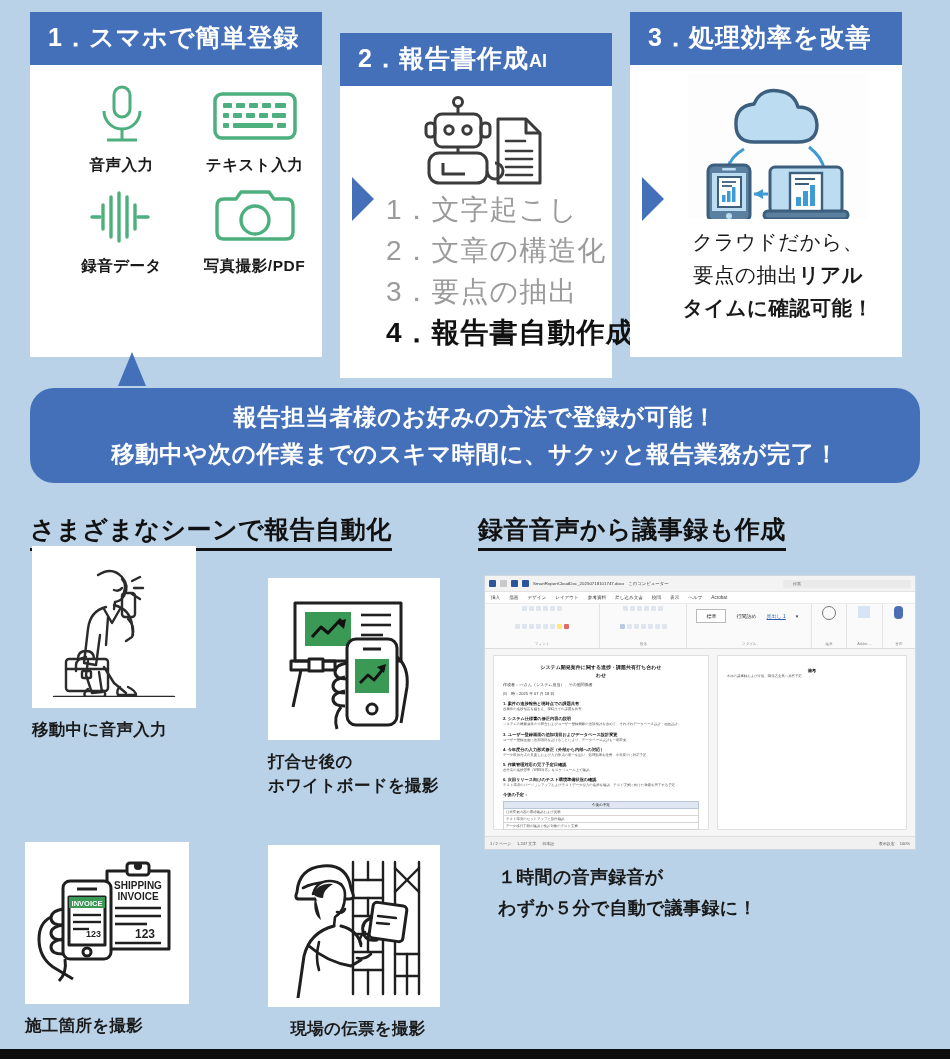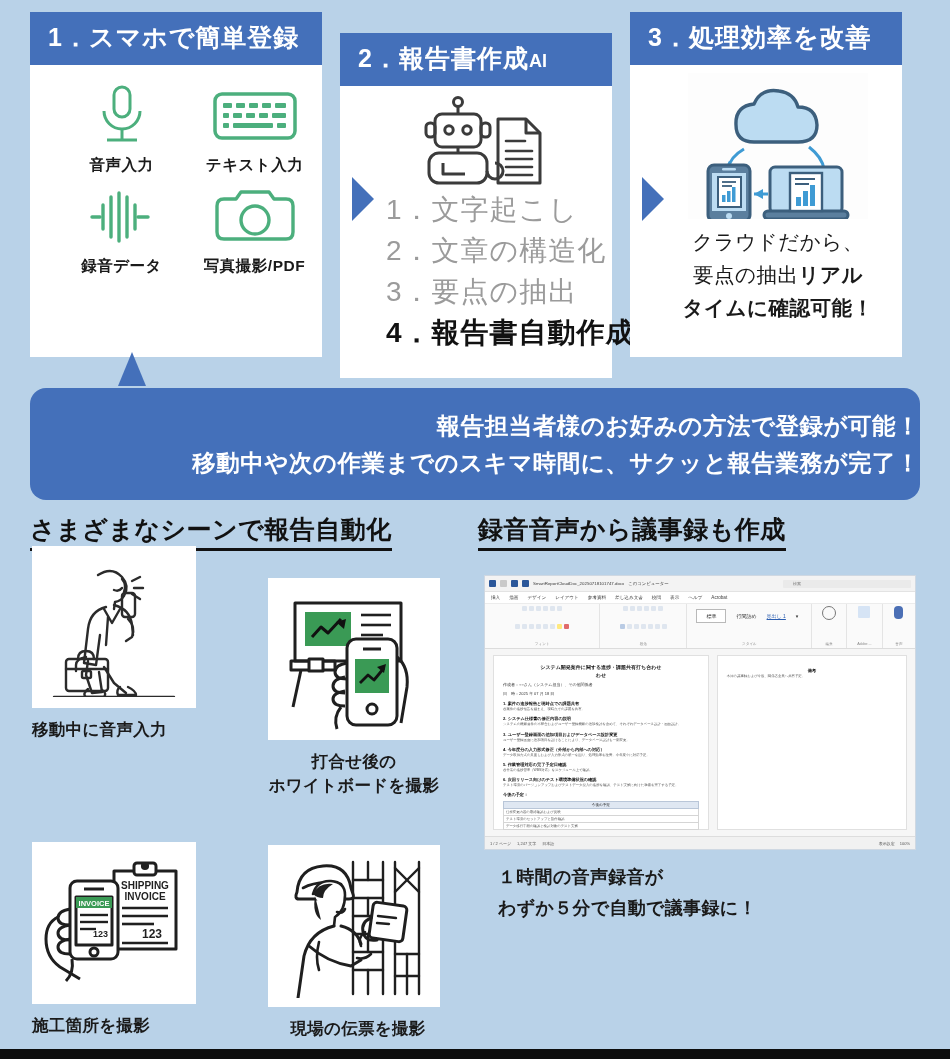--- a/index.html
+++ b/index.html
@@ -74,23 +74,23 @@
   
   .cloud-wrap{margin-top:6px;height:150px;display:flex;align-items:center;justify-content:center;}
   .cloud-text{
     margin-top:4px;font-size:20.5px;line-height:1.62;text-align:center;
     letter-spacing:.5px;
   }
   .cloud-text b{font-weight:bold;}
 
   
   .banner{
-    position:absolute;left:30px;top:388px;width:890px;height:112px;
-    background:#4470ba;border-radius:16px;color:#fff;
-    display:flex;flex-direction:column;align-items:flex-end;justify-content:center;
+    position:absolute;left:30px;top:388px;width:890px;height:95px;
+    background:#4470ba;border-radius:24px;color:#fff;
+    display:flex;flex-direction:column;align-items:center;justify-content:center;
     font-weight:bold;letter-spacing:.5px;
   }
   .banner .l1{font-size:23.5px;margin-bottom:5px;}
   .banner .l2{font-size:23.5px;}
   .tail-stem{
     position:absolute;left:118px;top:352px;width:0;height:0;
     border-left:14px solid transparent;border-right:14px solid transparent;
     border-bottom:34px solid #4470ba;
   }
 
@@ -106,22 +106,22 @@
   .scene{position:absolute;}
   .scene .card{
     background:#fff;border:4px solid #fff;box-sizing:border-box;
     display:flex;align-items:center;justify-content:center;
   }
   .scene .cap{
     margin-top:10px;font-size:16.5px;font-weight:bold;line-height:1.45;
     letter-spacing:.3px;
   }
   .sc1{left:32px;top:546px;}
-  .sc2{left:268px;top:578px;text-align:center;width:172px;}
-  .sc3{left:32px;top:842px;}
+  .sc2{left:268px;top:578px;width:172px;}
+  .sc3{left:25px;top:842px;}
   .sc4{left:268px;top:845px;text-align:center;width:180px;}
   .sc1 .card,.sc3 .card{width:164px;height:162px;}
   .sc2 .card,.sc4 .card{width:172px;height:162px;}
 
   
   .word{
     position:absolute;left:484px;top:575px;width:432px;height:275px;
     background:#fff;border:1px solid #cfd8e2;box-sizing:border-box;
     overflow:hidden;
   }

